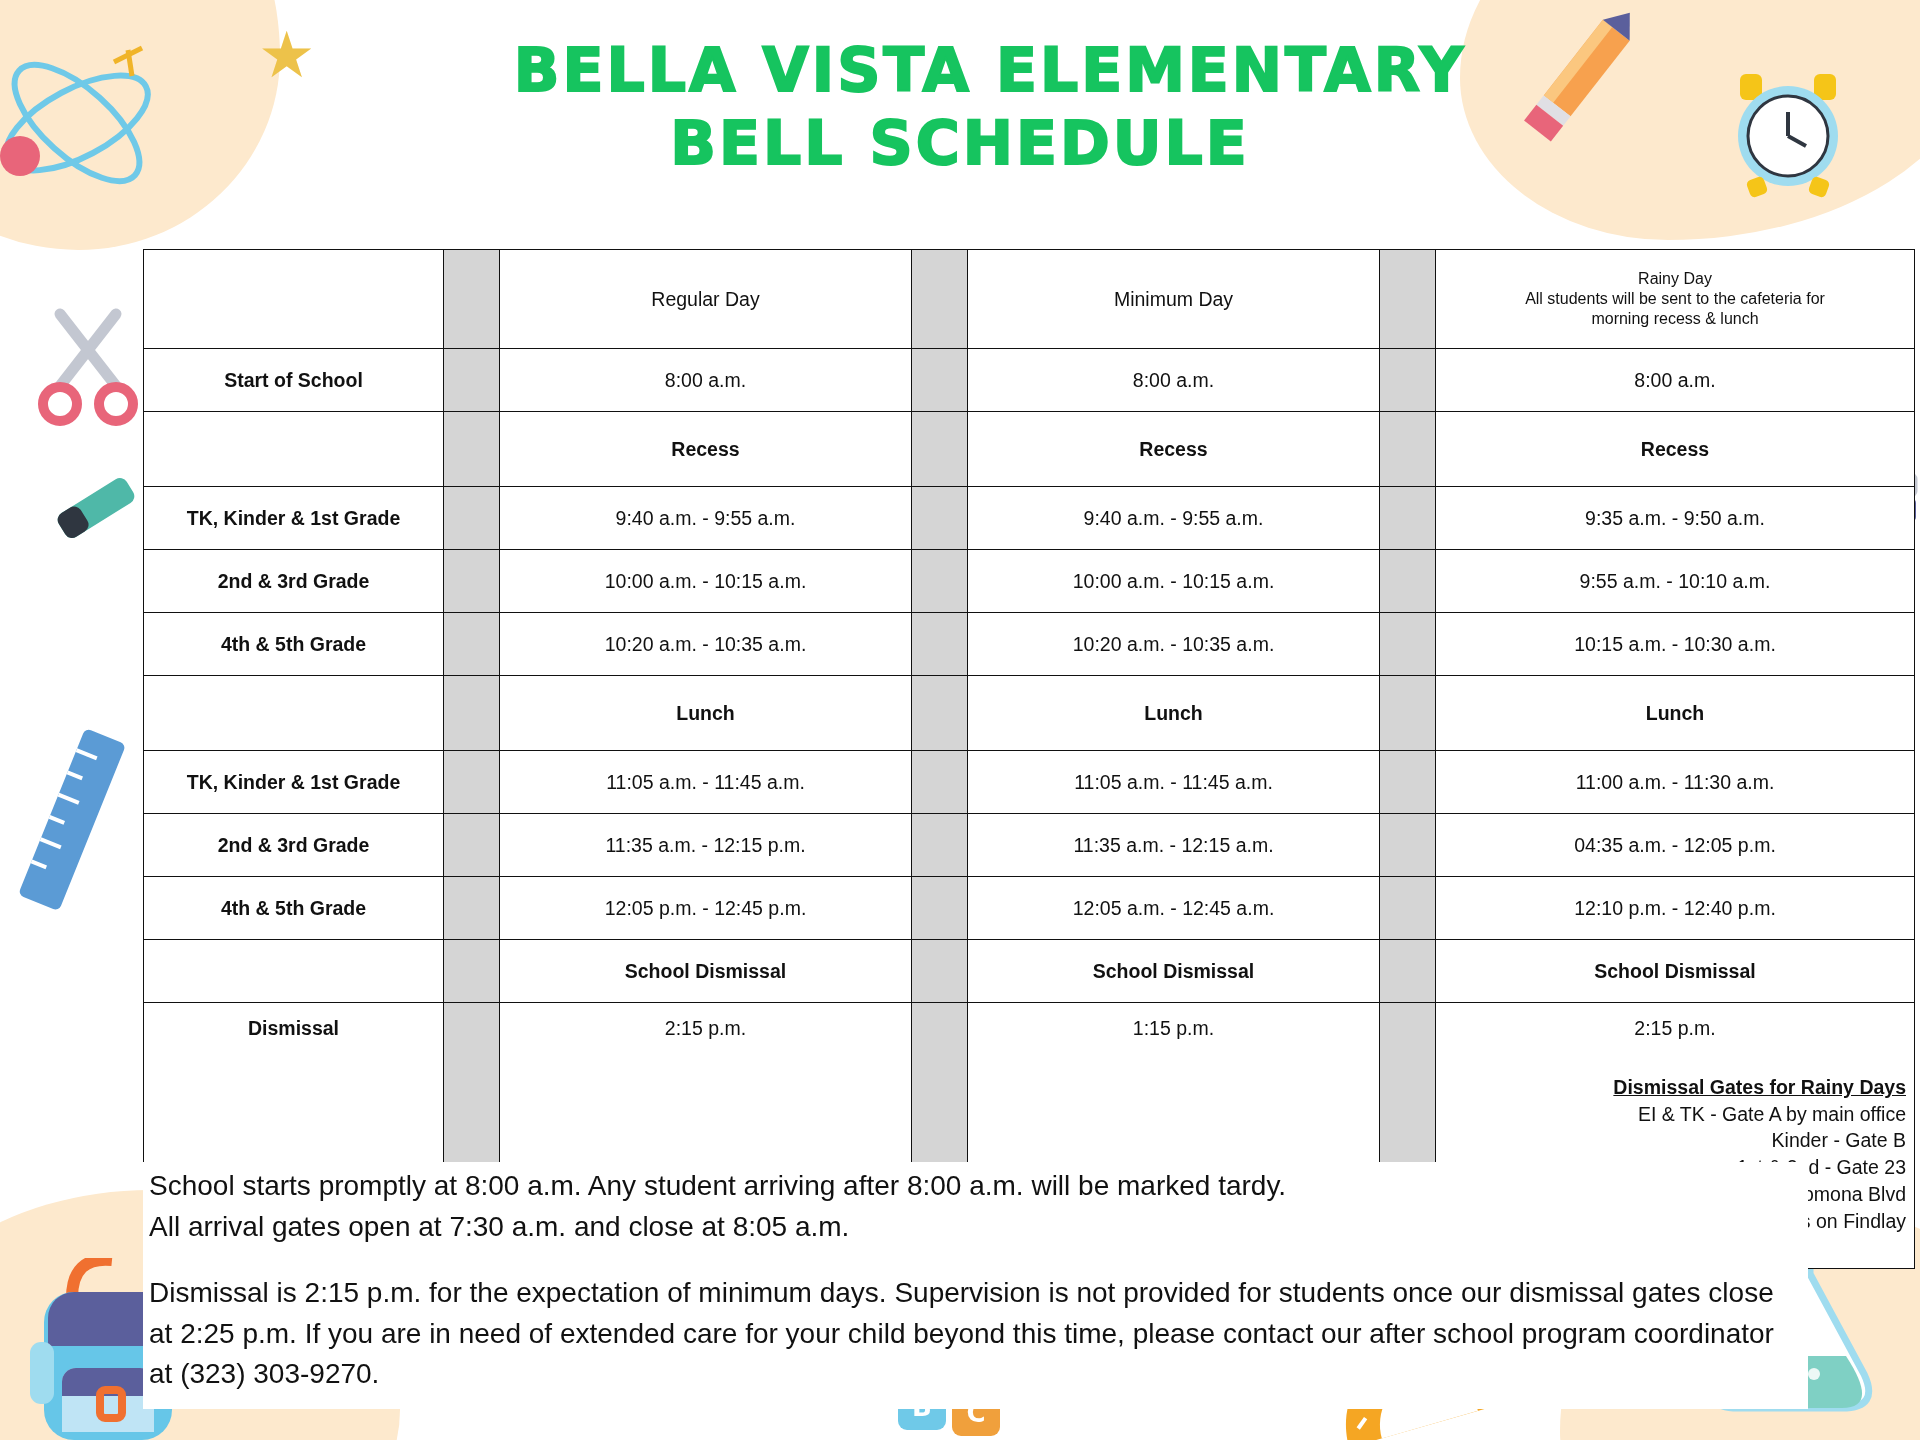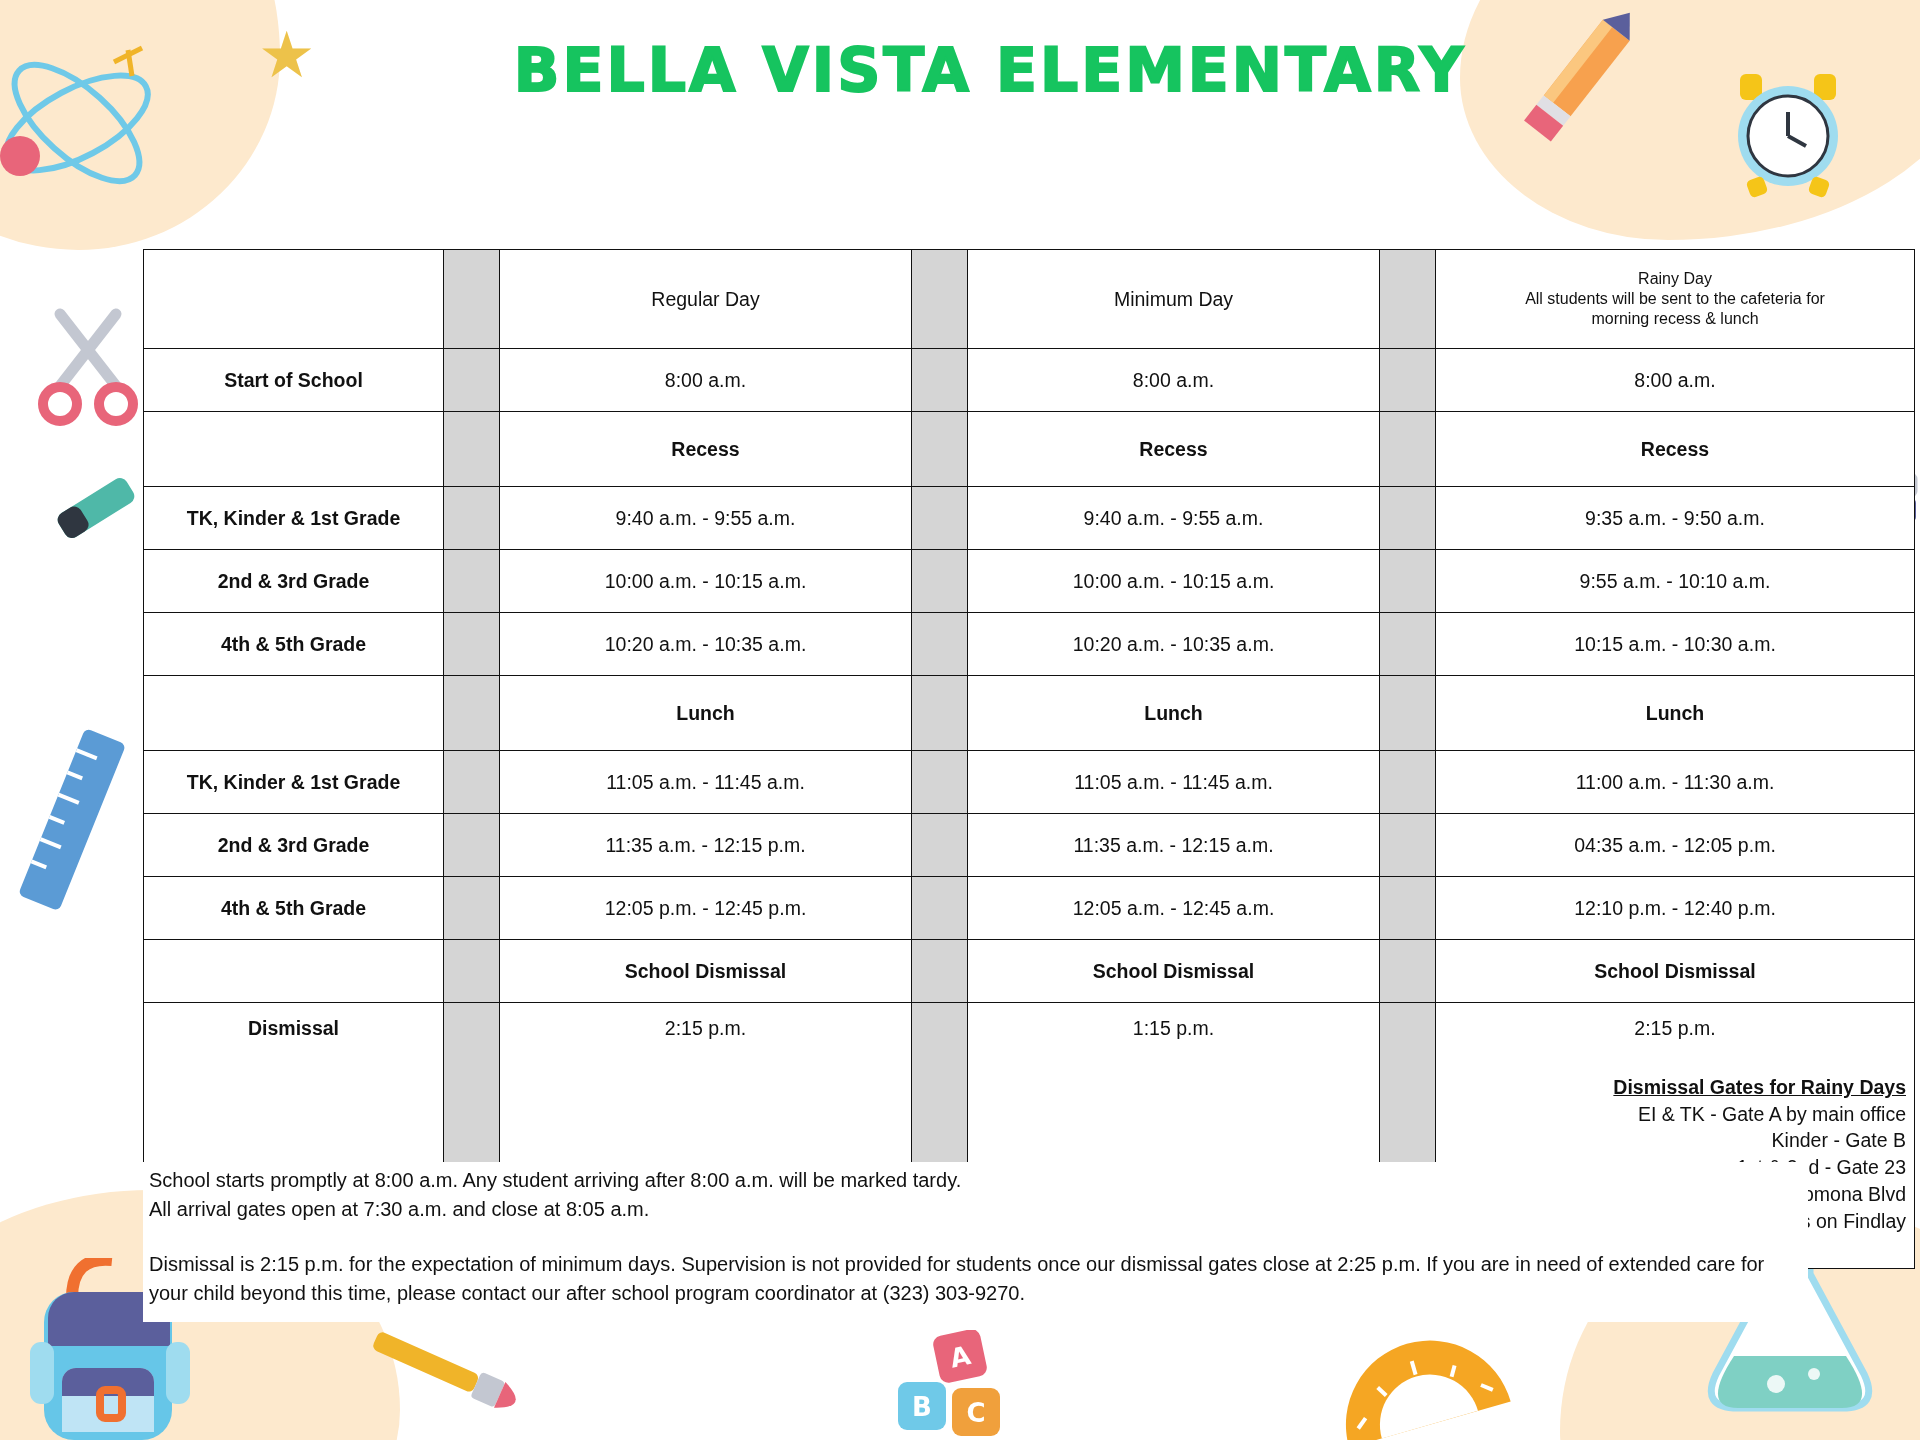--- a/index.html
+++ b/index.html
@@ -132,21 +132,21 @@
   }
 
   
   .notes {
     position: absolute;
     left: 143px;
     top: 1162px;
     width: 1665px;
     z-index: 6;
     background: #ffffff;
-    font-size: 20px;
+    font-size: 28px;
     color: #111111;
     line-height: 1.45;
     padding: 4px 6px 14px 6px;
     box-sizing: border-box;
   }
   .notes p { margin: 0; }
   .notes .gap { height: 26px; }
 </style>
 </head>
 <body>
@@ -267,20 +267,21 @@
     <line x1="60" y1="46" x2="66" y2="56" stroke="#ffffff" stroke-width="4"></line>
     <line x1="100" y1="30" x2="100" y2="44" stroke="#ffffff" stroke-width="4"></line>
     <line x1="140" y1="46" x2="134" y2="56" stroke="#ffffff" stroke-width="4"></line>
     <line x1="170" y1="80" x2="160" y2="72" stroke="#ffffff" stroke-width="4"></line>
   </g>
 </svg>
 
 <div class="header">
   <div class="star">★</div>
   <div class="title-line l1">Bella Vista Elementary</div>
+  <div class="title-line l2">Bell Schedule</div>
 </div>
 
 <div class="sheet">
   <table class="schedule">
     <colgroup>
       <col class="c-label">
         <col class="c-gap">
         <col class="c-reg">
       <col class="c-gap">
         <col class="c-min">

